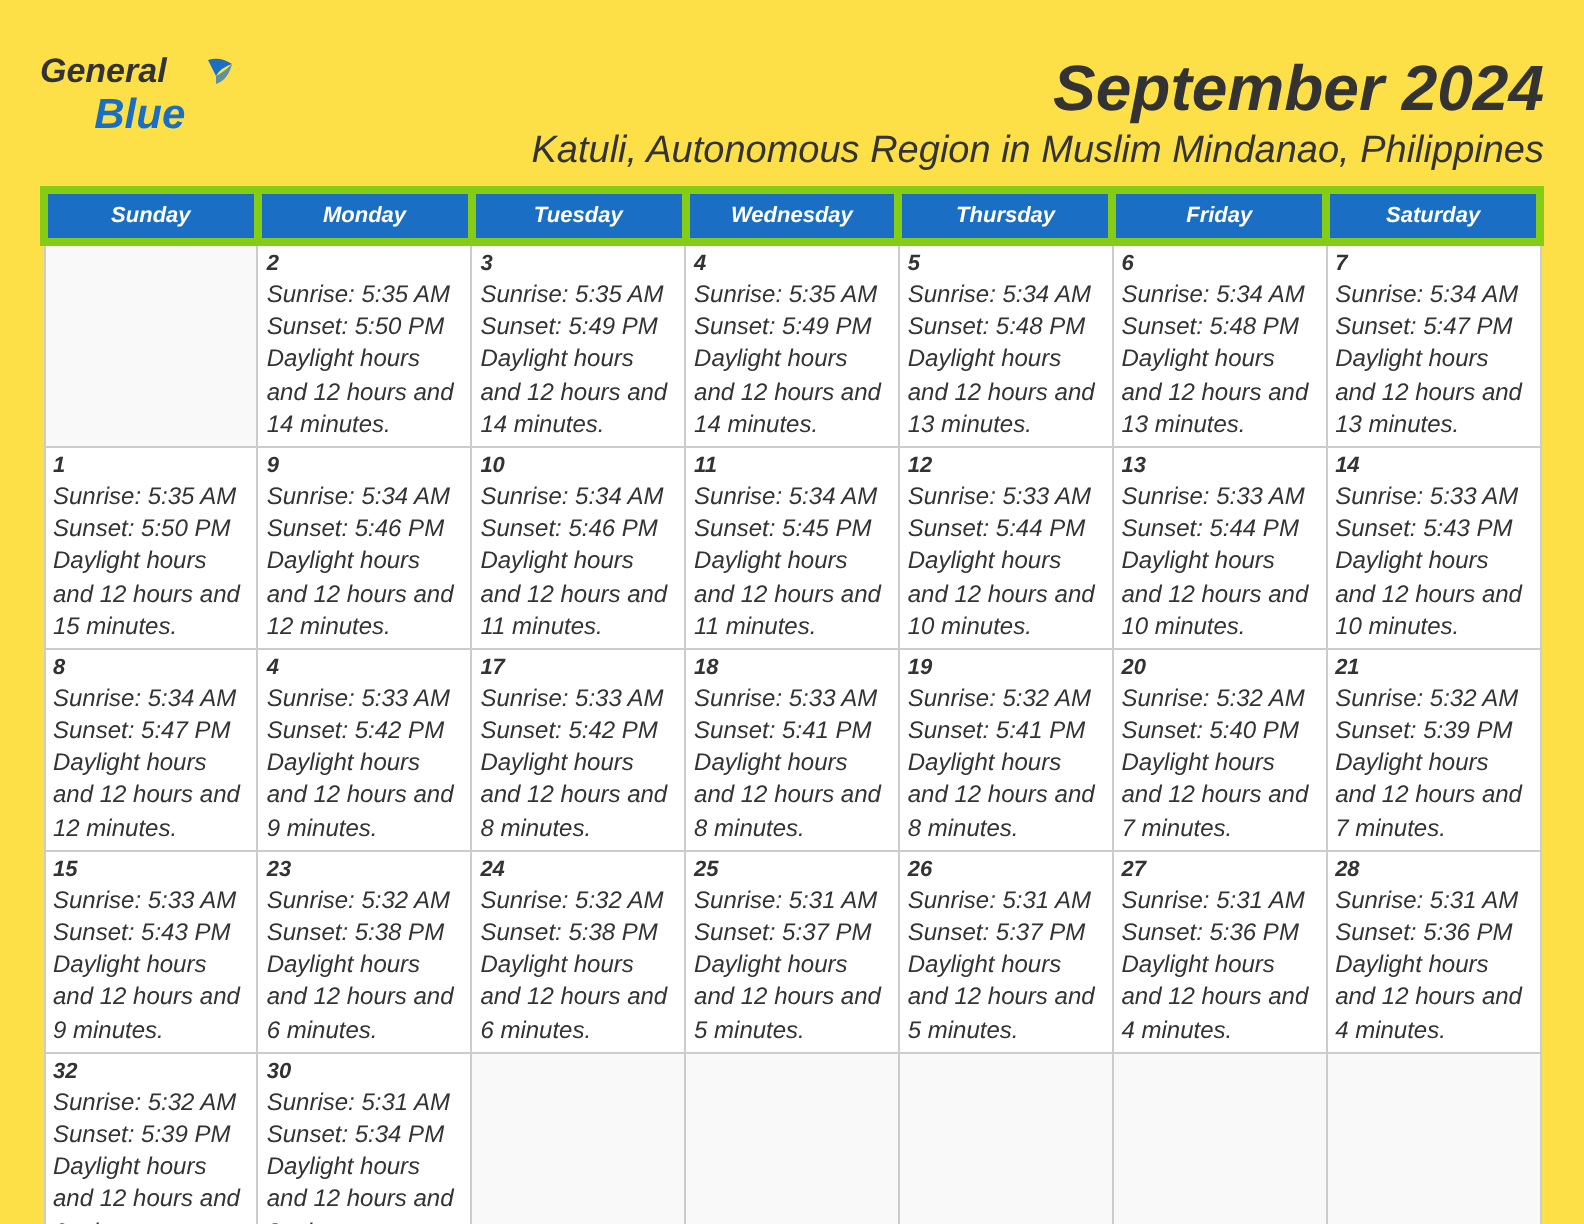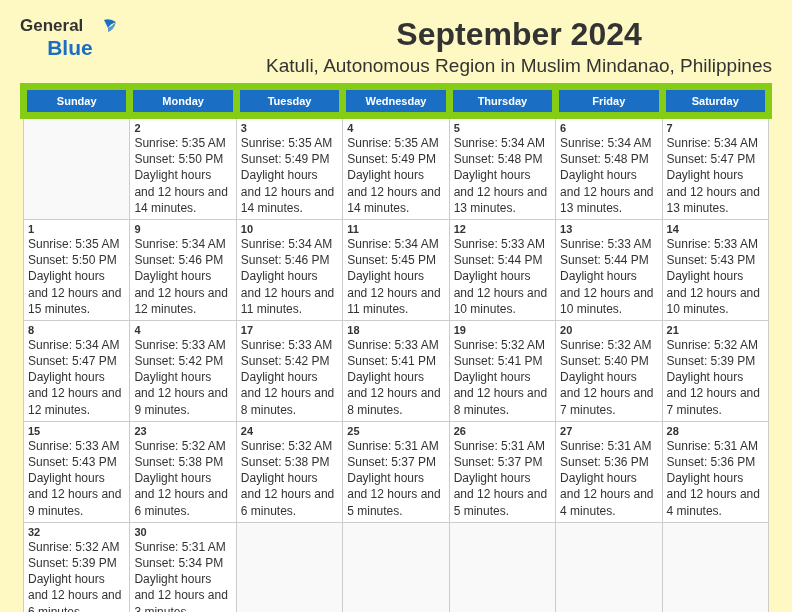--- a/index.html
+++ b/index.html
@@ -6,22 +6,23 @@
     body {
       font-family: Arial, sans-serif;
       background: #fff;
       width: 792px;
       height: 612px;
       overflow: hidden;
     }
     .page {
       width: 792px;
       height: 612px;
-      padding: 16px 20px 10px 20px;
-      background: #fef9c3;
+      padding: 26px 20px 10px 20px;
+      background: #fde047;
+      font-style: italic;
     }
     .header {
       display: flex;
       align-items: flex-start;
       justify-content: space-between;
       margin-bottom: 4px;
     }
     .logo {
       display: flex;
       align-items: center;
@@ -31,41 +32,40 @@
       display: flex;
       align-items: center;
     }
     .title-section {
       text-align: right;
     }
     .month-title {
       font-size: 32px;
       font-weight: bold;
       color: #333;
-      text-align: center;
     }
     .subtitle {
       font-size: 19px;
       color: #333;
       margin-top: 2px;
     }
     .calendar {
       width: 100%;
       border-collapse: collapse;
       margin-top: 6px;
       font-size: 10px;
     }
     .calendar th {
       background: #1a6fc4;
       color: #fff;
       text-align: center;
       padding: 5px 2px;
       font-size: 11px;
       font-weight: bold;
-      border: 7px solid #84cc16;
+      border: 4px solid #84cc16;
     }
     .calendar td {
       border: 1px solid #ccc;
       vertical-align: top;
       padding: 3px 4px;
       width: calc(100% / 7);
       height: 82px;
       color: #333;
       font-size: 9.5px;
       background: #fff;

